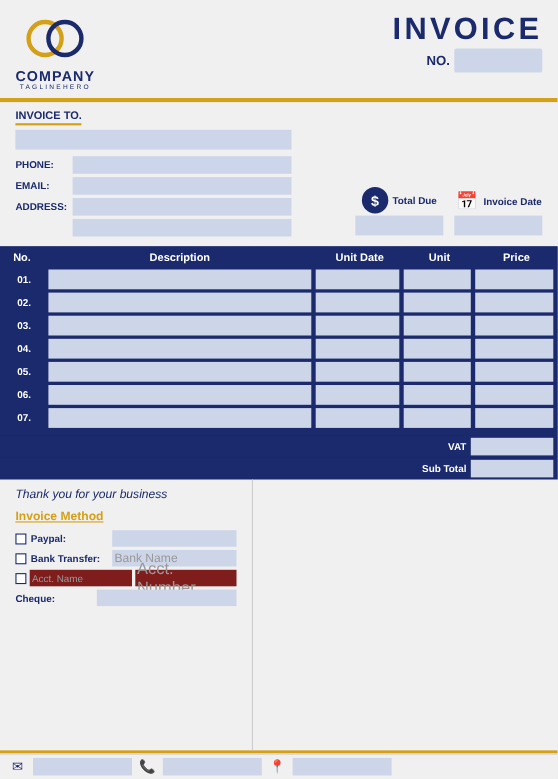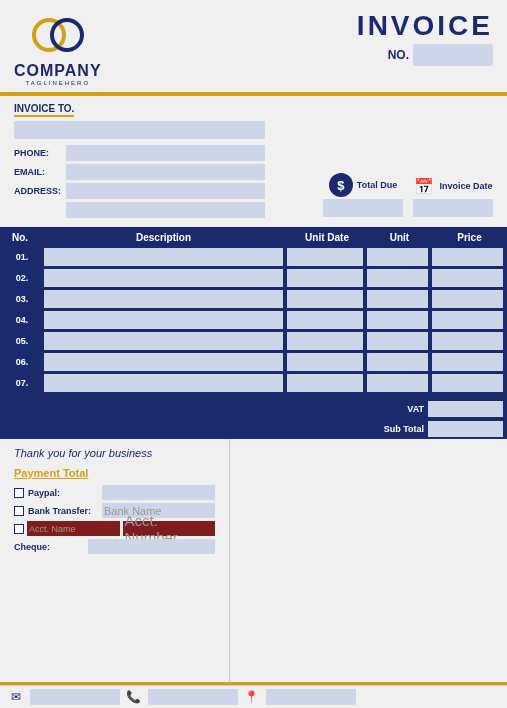--- a/index.html
+++ b/index.html
@@ -38,21 +38,21 @@
     .logo-icon {
       width: 58px;
       height: 50px;
       position: relative;
     }
     .logo-icon svg {
       width: 58px;
       height: 50px;
     }
     .company-name {
-      font-size: 16px;
+      font-size: 13px;
       font-weight: 900;
       color: #1a2a6c;
       letter-spacing: 1px;
       margin-top: 2px;
     }
     .company-tagline {
       font-size: 6px;
       color: #1a2a6c;
       letter-spacing: 2px;
     }
@@ -623,21 +623,21 @@
     </div>
     <div class="totals-row">
       <span class="totals-label">Sub Total</span>
       <div class="totals-input"></div>
     </div>
   </div>
 
   <div class="footer-section">
     <div class="footer-left">
       <div class="thank-you">Thank you for your business</div>
-      <div class="payment-method-title">Payment Total</div>
+      <div class="payment-method-title">Invoice Method</div>
       <div class="payment-row">
         <div class="checkbox"></div>
         <span class="payment-label">Paypal:</span>
         <div class="payment-input"></div>
       </div>
       <div class="payment-row">
         <div class="checkbox"></div>
         <span class="payment-label">Bank Transfer:</span>
         <div class="payment-input" style="font-size:11px; color:#999; display:flex; align-items:center; padding-left:2px;">
             <span>Bank Name</span>

